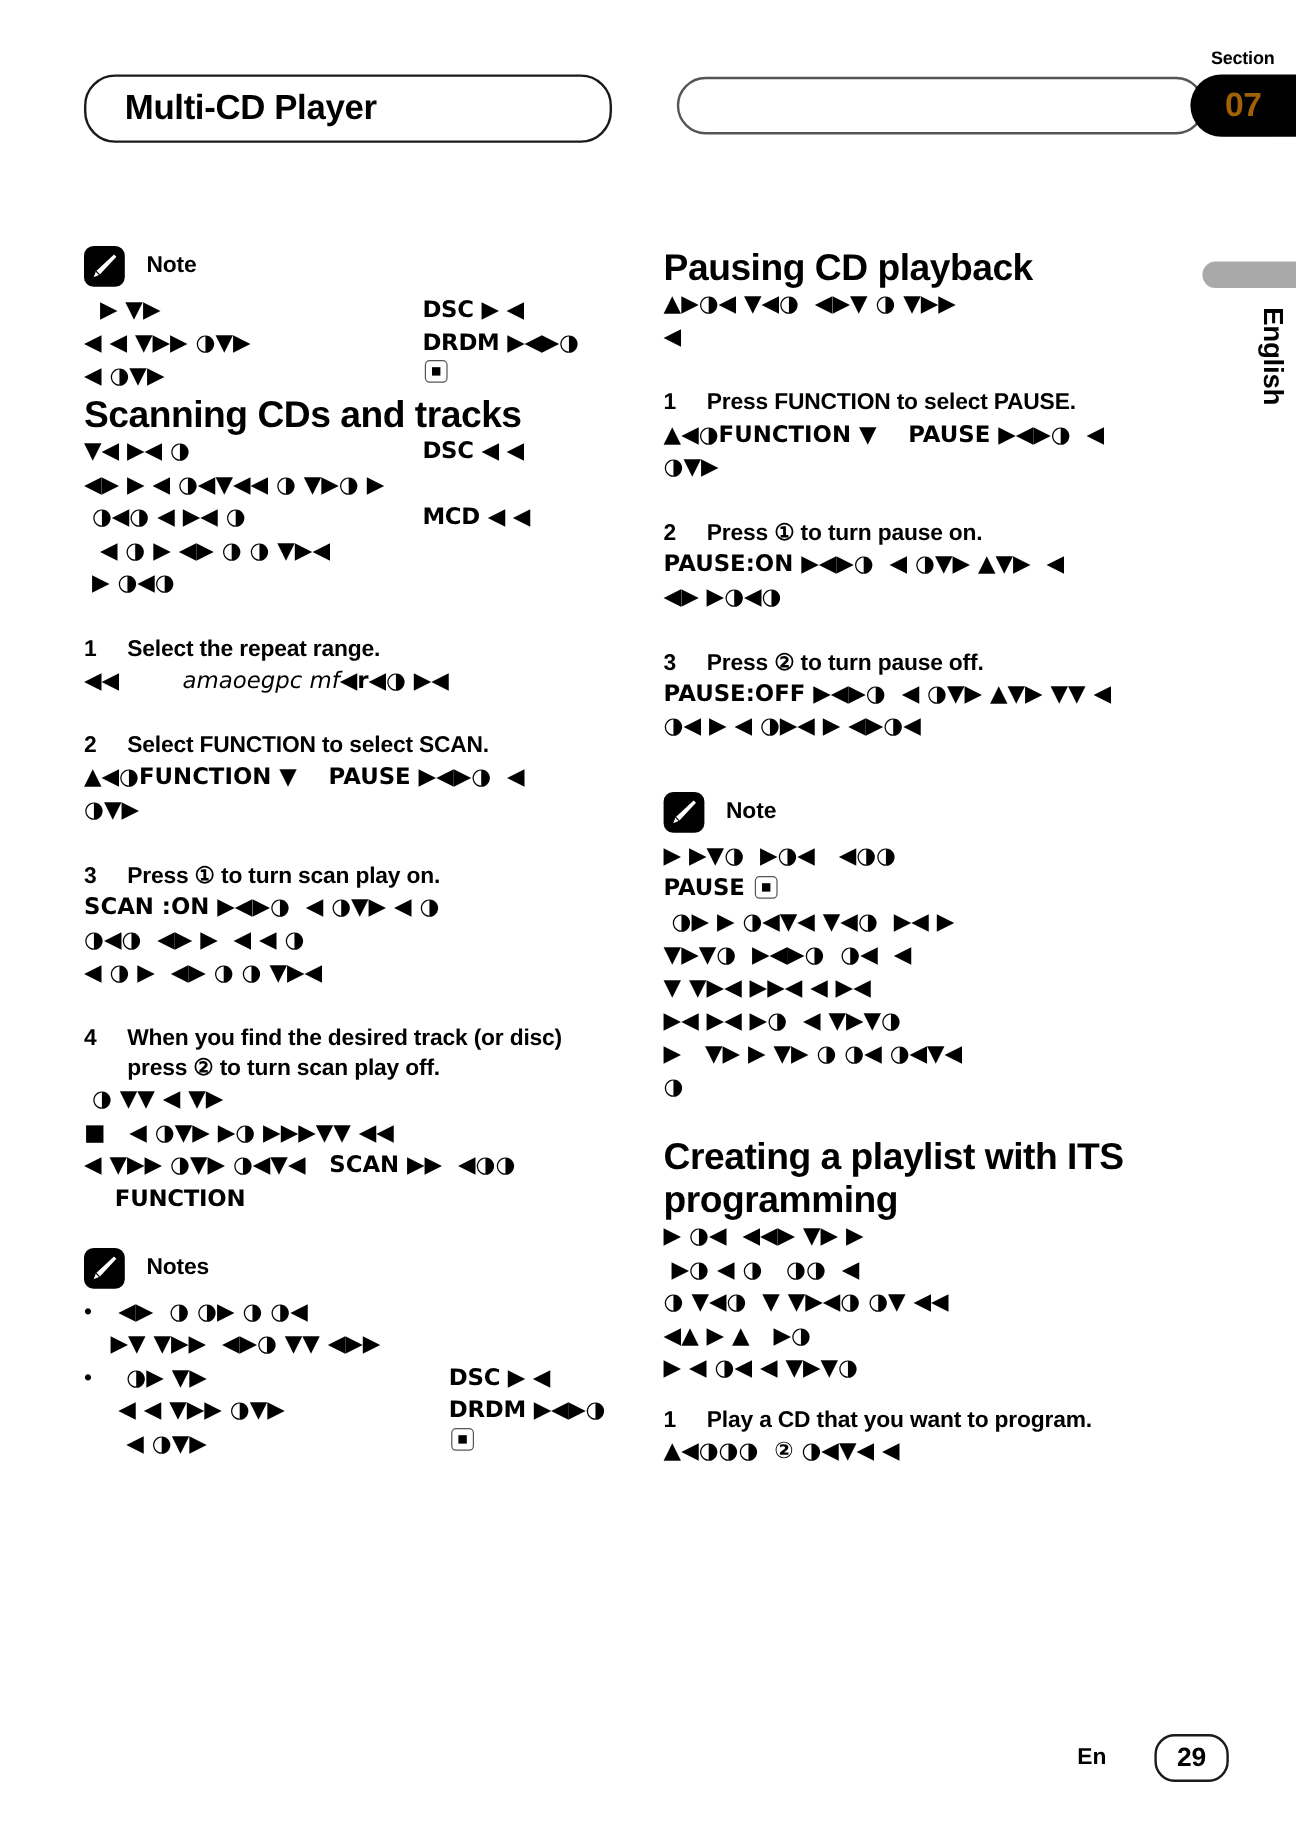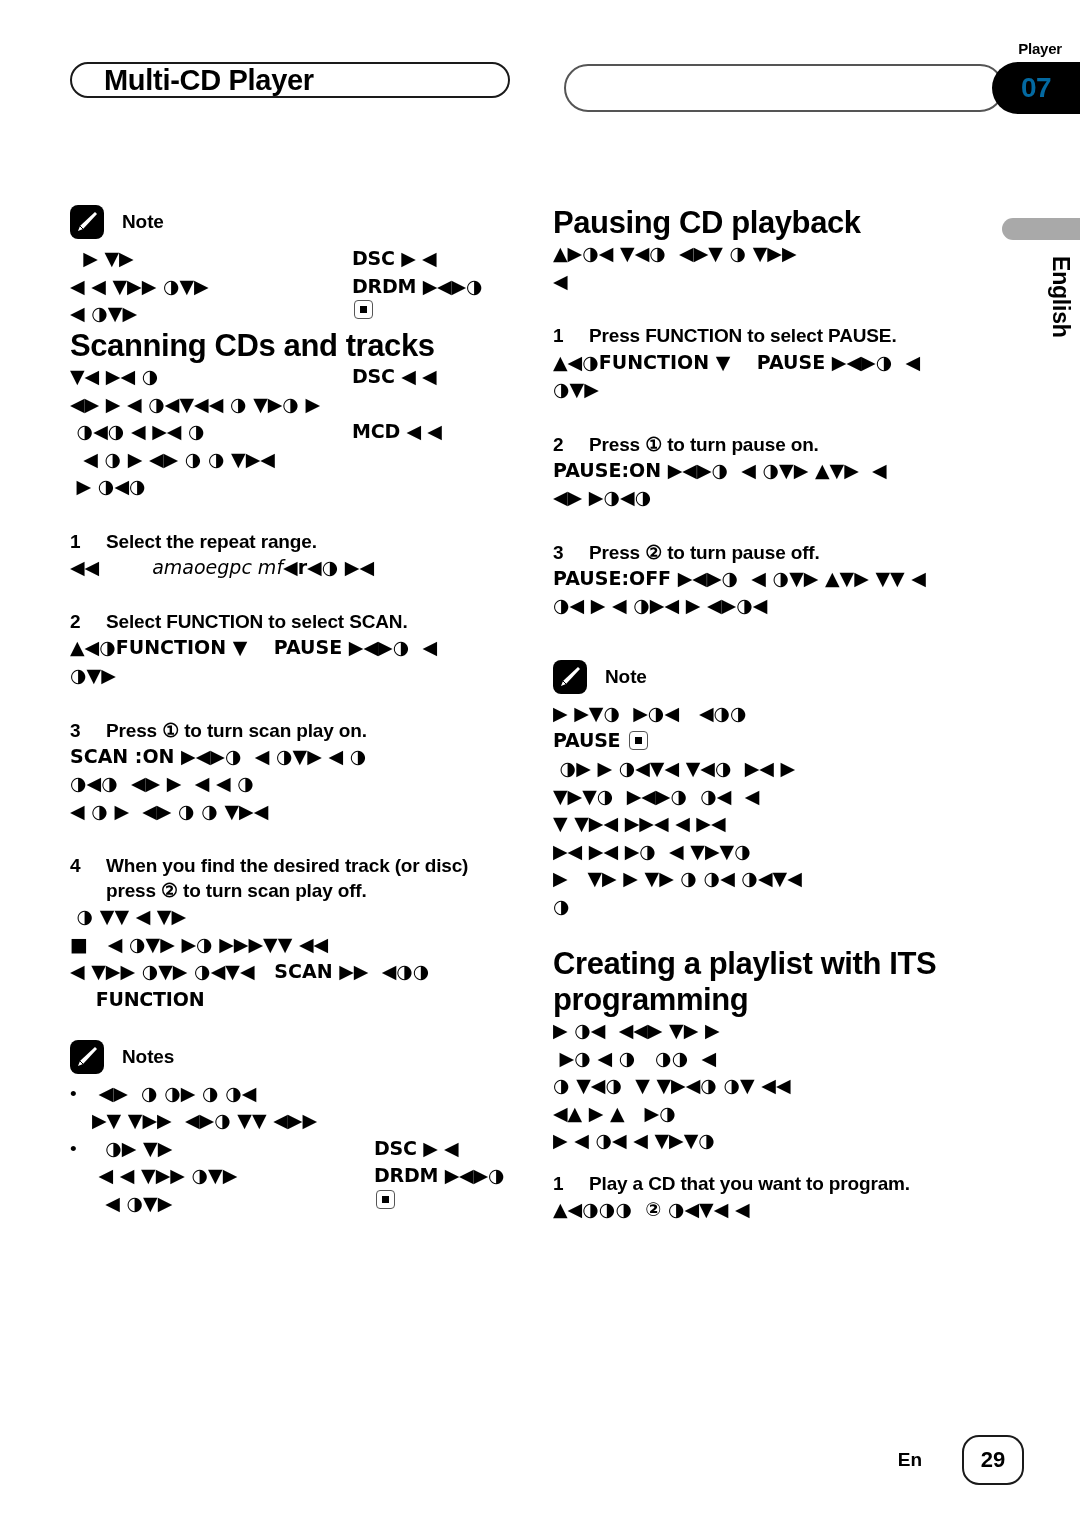--- a/index.html
+++ b/index.html
@@ -26,21 +26,21 @@
     left: 70px;
     top: 62px;
     width: 930px;
     height: 56px;
   }
   .title-pill {
     position: absolute;
     left: 0;
     top: 0;
     width: 440px;
-    height: 36px;
+    height: 57px;
     border: 2px solid #1a1a1a;
     border-radius: 26px;
     background: #fff;
     display: flex;
     align-items: center;
     padding-left: 32px;
   }
   .title-pill .title-text {
     font-size: 29px;
     font-weight: bold;
@@ -73,21 +73,21 @@
     width: 88px;
     height: 52px;
     background: #000;
     border-top-left-radius: 26px;
     border-bottom-left-radius: 26px;
     display: flex;
     align-items: center;
     justify-content: center;
   }
   .section-tab .section-num {
-    color: #0369a1;
+    color: #a16207;
     font-size: 28px;
     font-weight: bold;
     letter-spacing: -0.5px;
   }
 
   
   .lang-bar {
     position: absolute;
     right: 0;
     top: 218px;
@@ -227,21 +227,21 @@
     display: flex;
     align-items: center;
     gap: 40px;
   }
   .footer-lang {
     font-size: 19px;
     font-weight: bold;
   }
   .footer-page {
     width: 62px;
-    height: 50px;
+    height: 40px;
     border: 2px solid #1a1a1a;
     border-radius: 17px;
     display: flex;
     align-items: center;
     justify-content: center;
     font-size: 22px;
     font-weight: bold;
   }
 </style>
 </head>
@@ -251,21 +251,21 @@
 
   <div class="header-row">
     <div class="title-pill">
       <span class="title-text">Multi-CD Player</span>
     </div>
     <div class="title-pill-empty">
       <span></span>
     </div>
   </div>
 
-  <div class="section-label">Player</div>
+  <div class="section-label">Section</div>
   <div class="section-tab">
     <span class="section-num">07</span>
   </div>
 
   <div class="lang-bar"></div>
   <div class="lang-text">English</div>
 
   <div class="col col-left">
 
     <div class="note-head">

